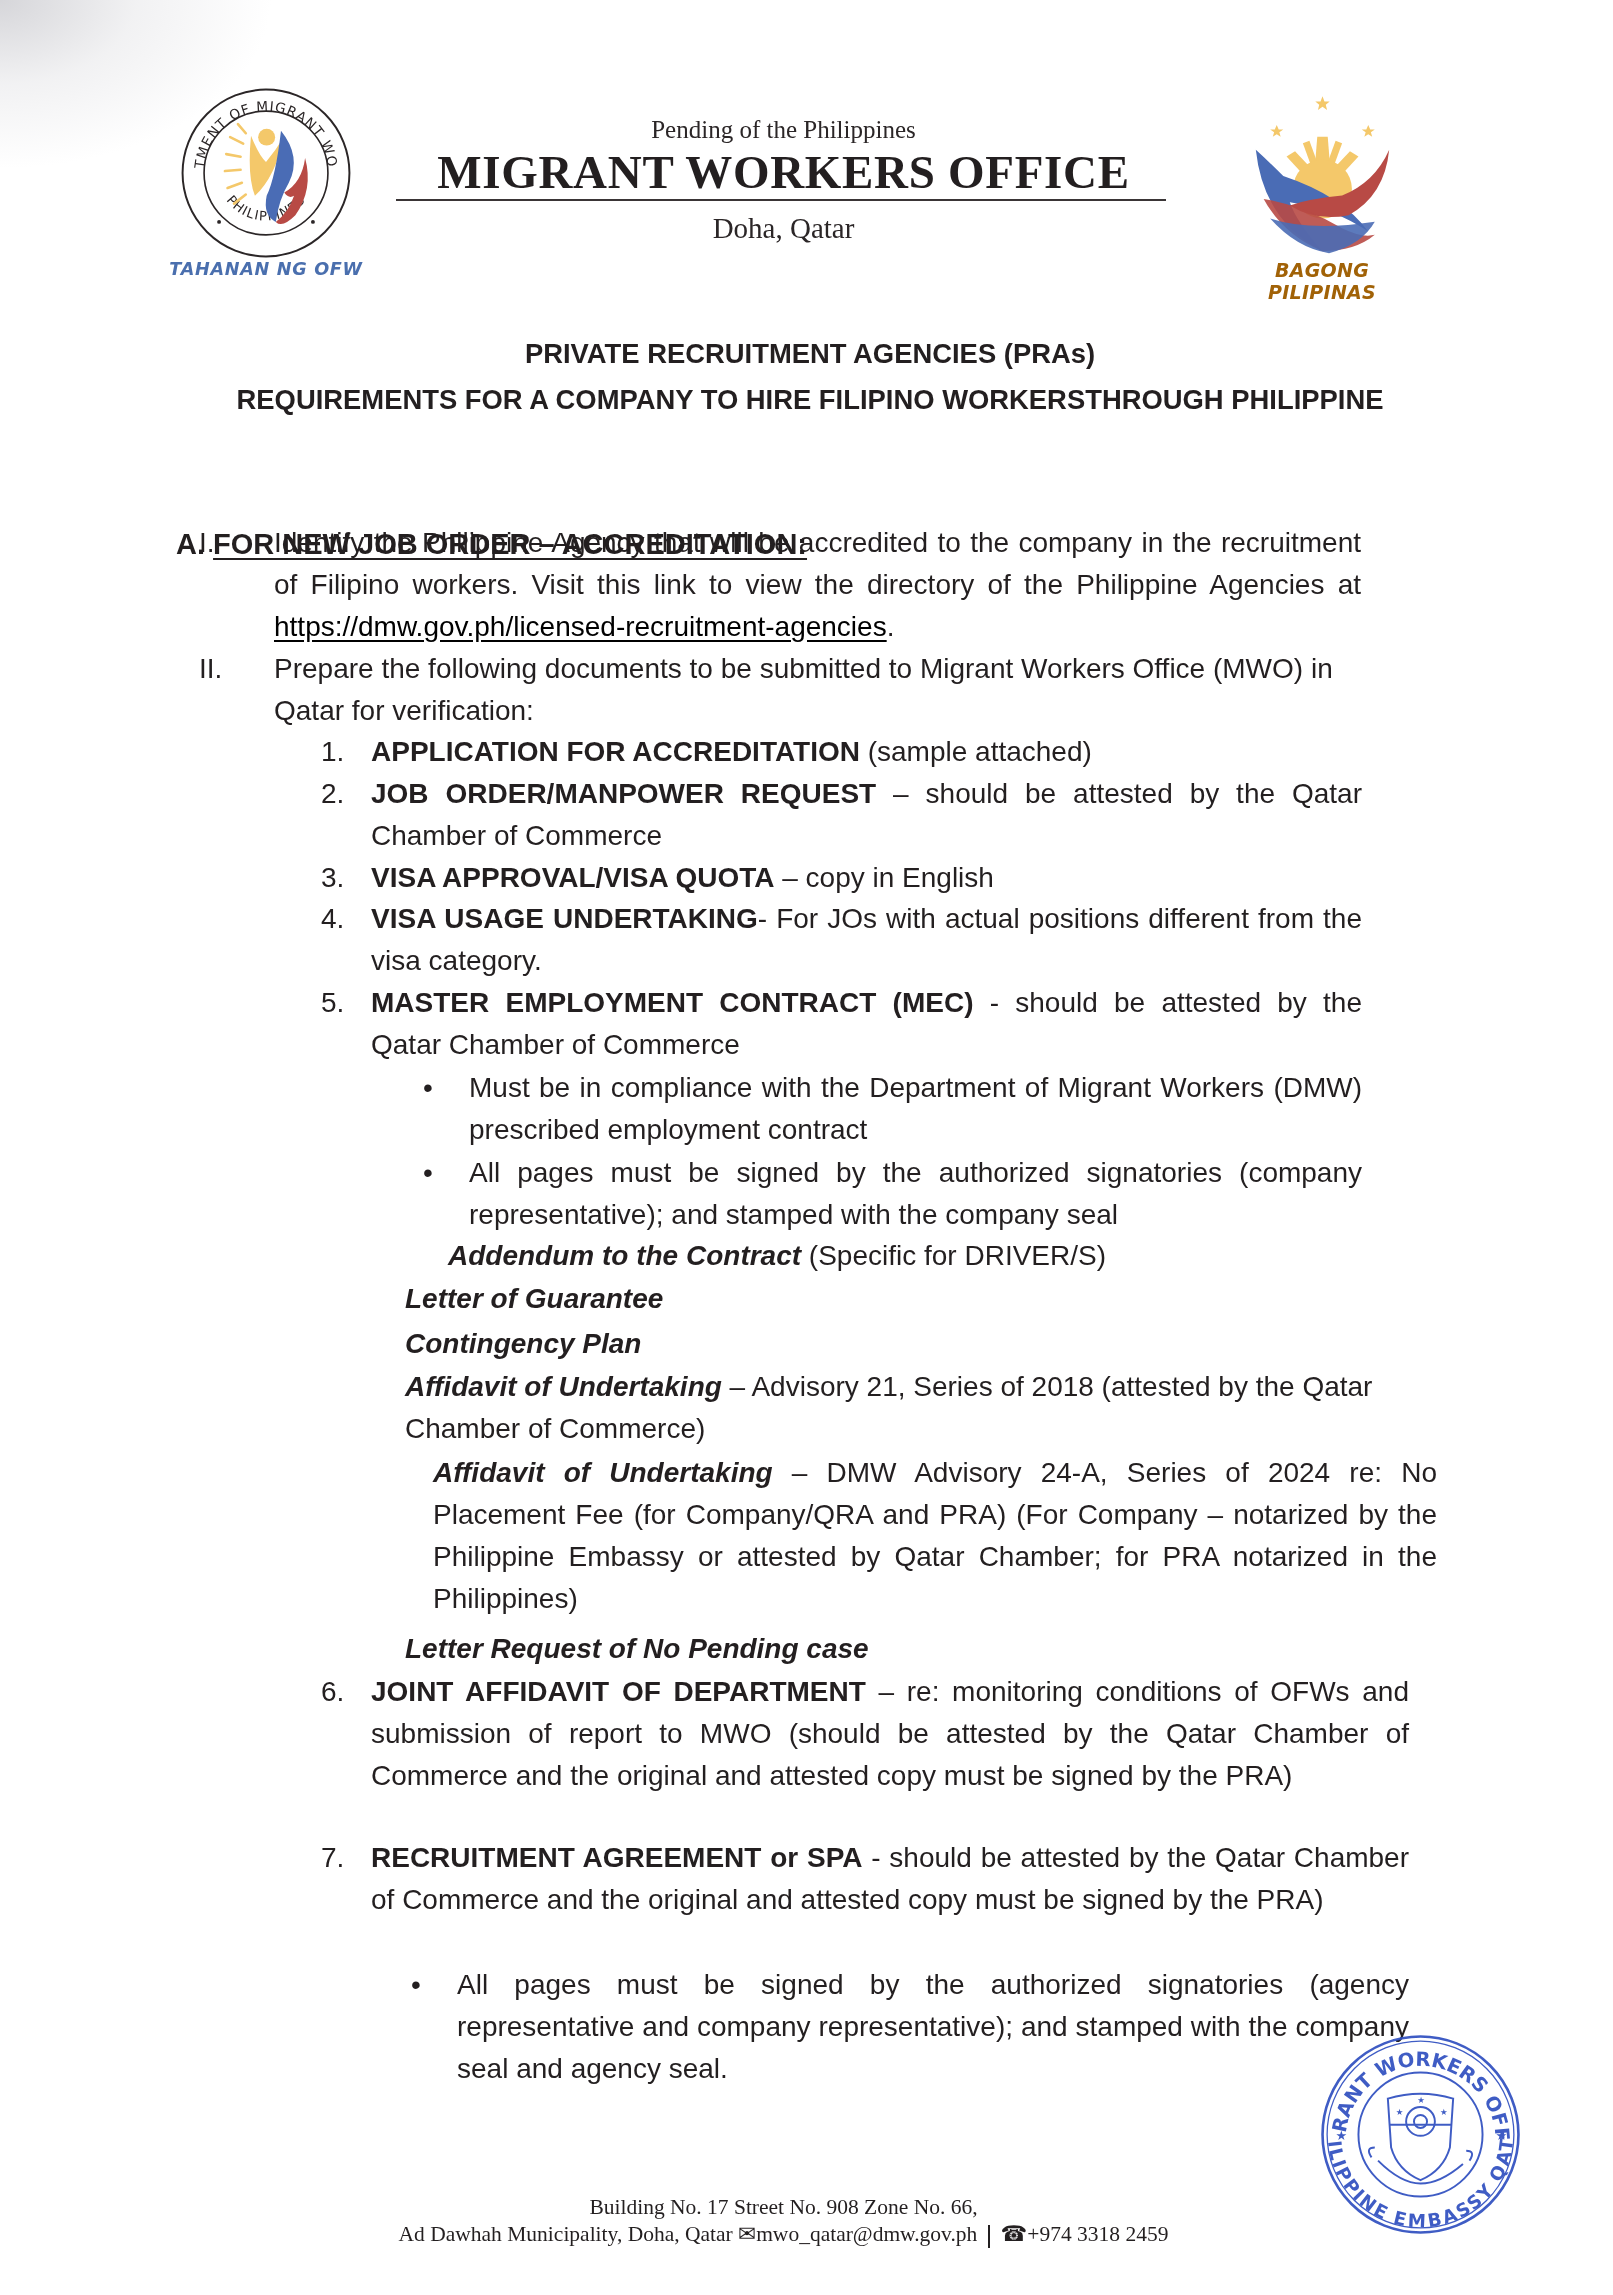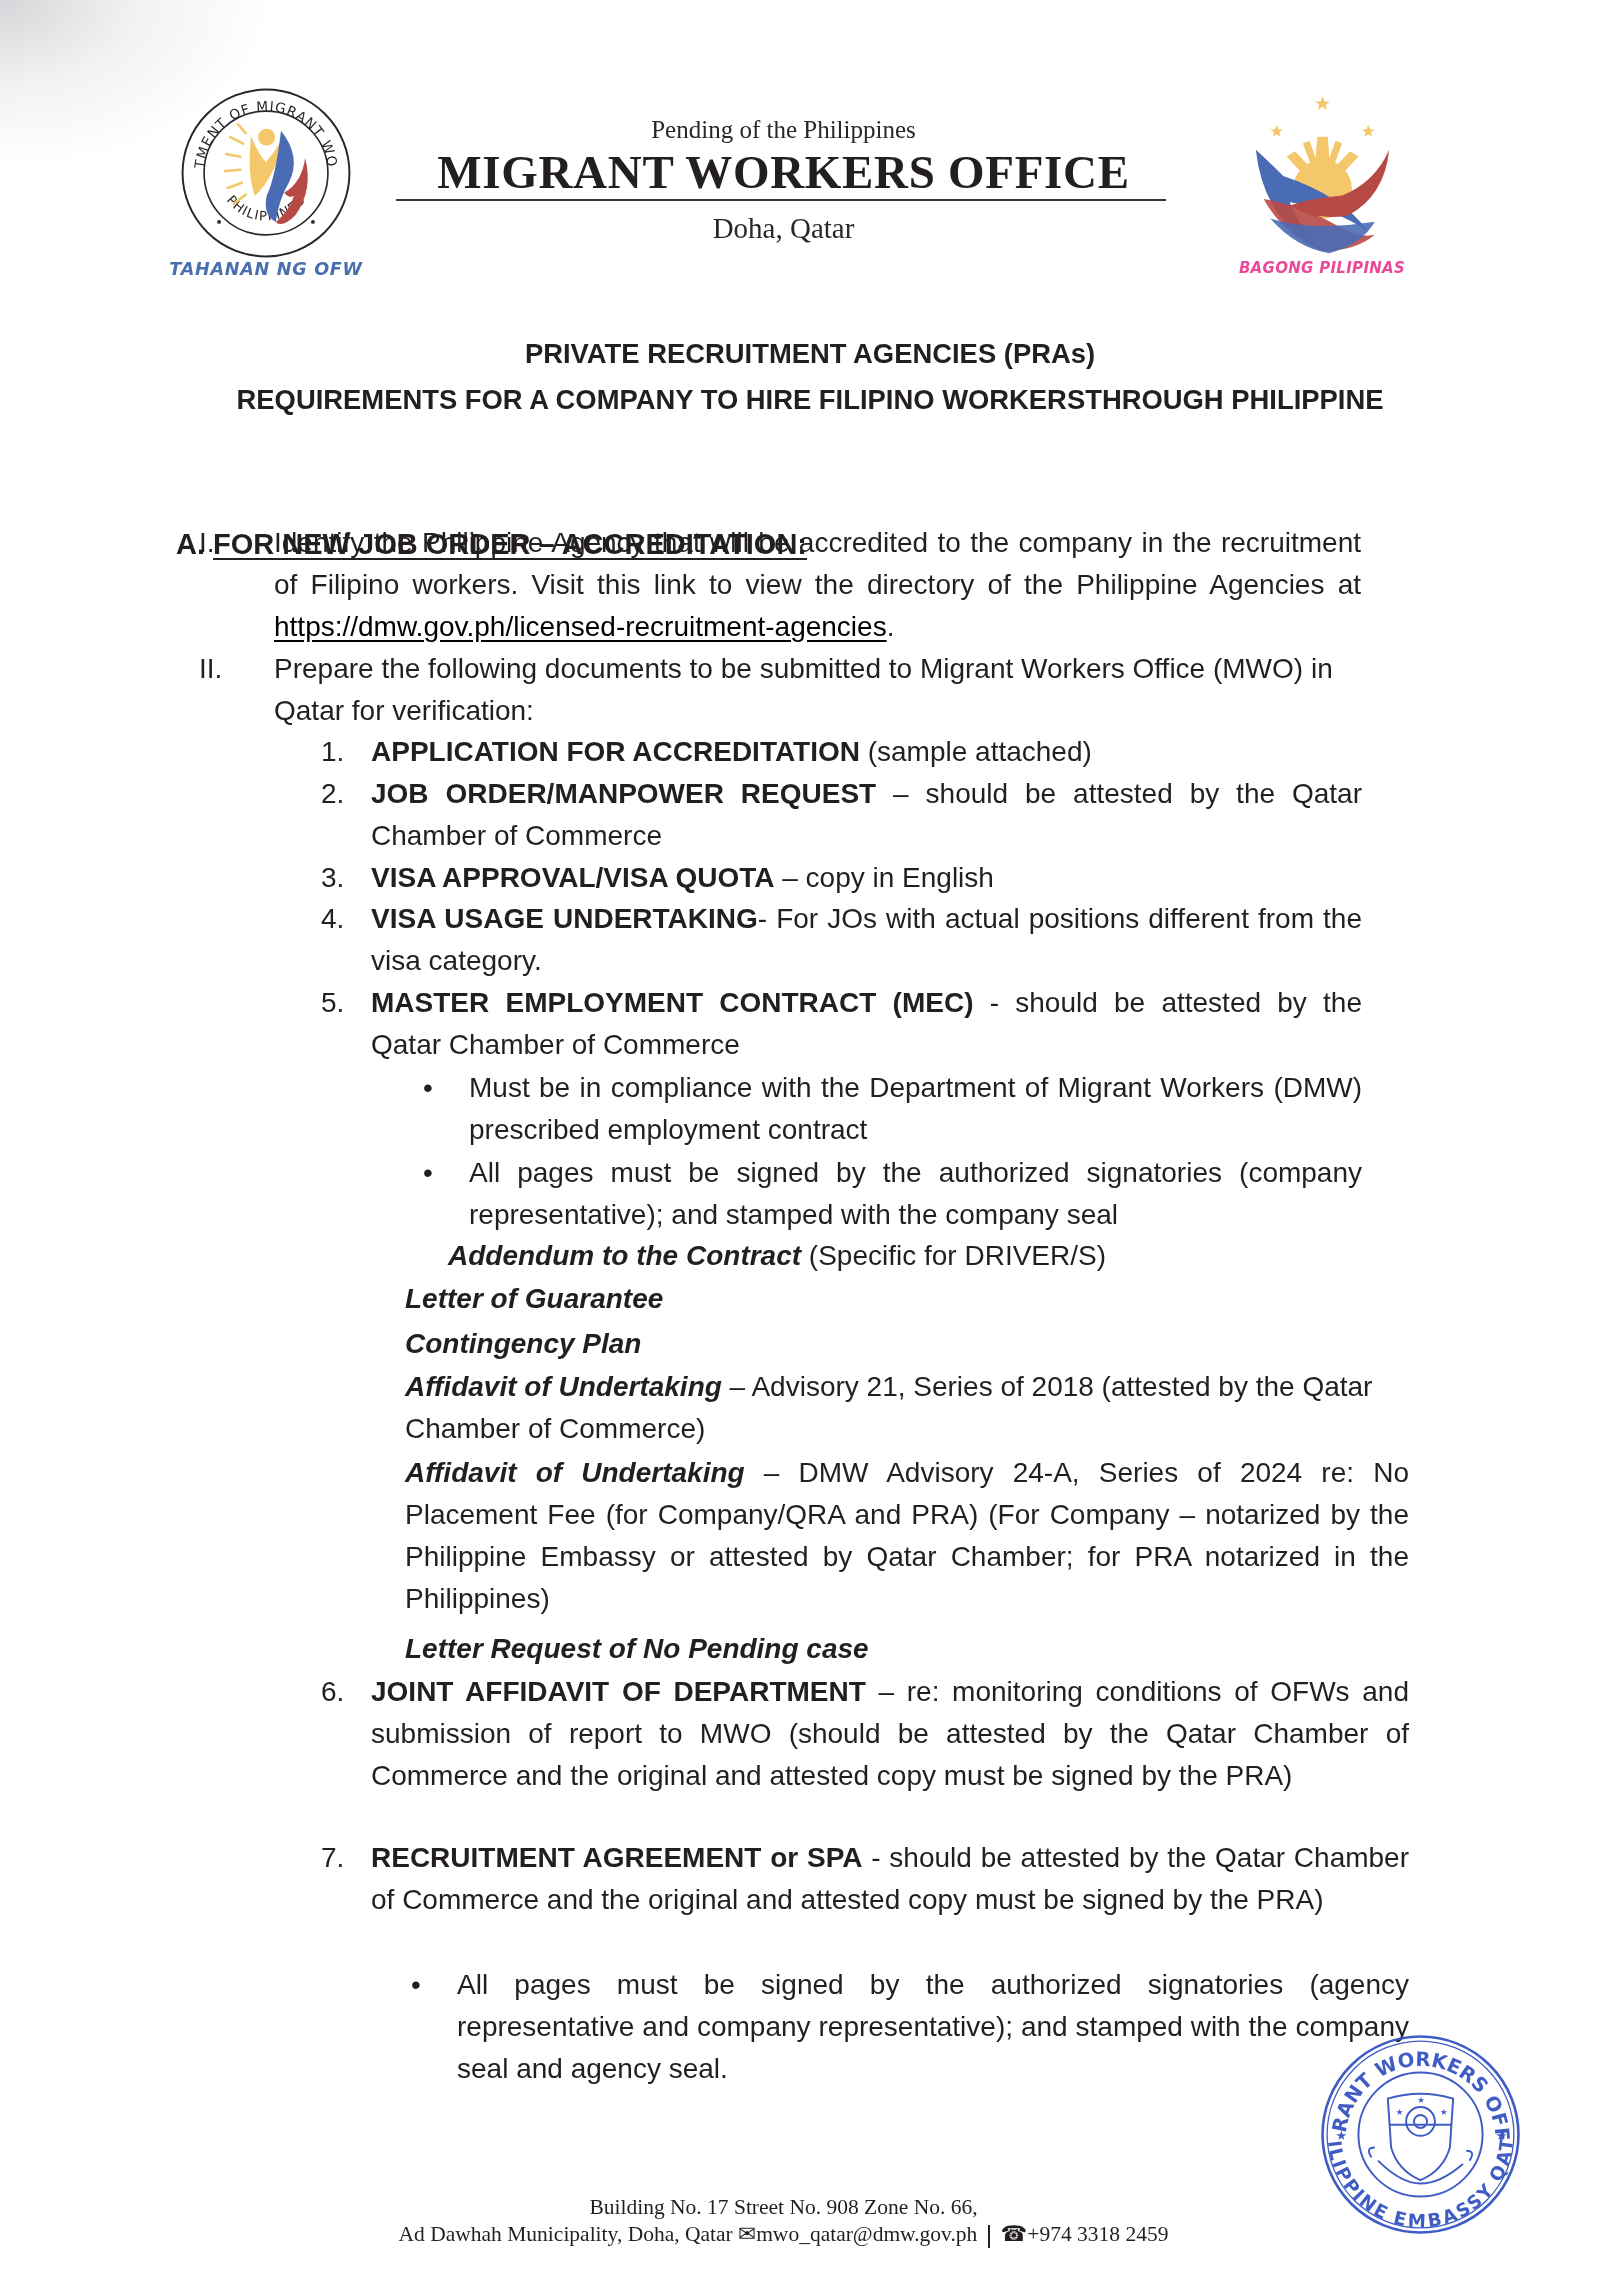--- a/index.html
+++ b/index.html
@@ -19,21 +19,21 @@
   .logo-left { left: 178px; top: 85px; width: 176px; height: 176px; }
   .logo-left-caption {
     left: 168px; top: 259px; width: 196px; text-align: center;
     font-family: "DejaVu Sans", sans-serif; font-weight: bold; font-style: italic;
     font-size: 17.6px; color: #4a6fae; letter-spacing: 0.7px;
   }
   .logo-right { left: 1244px; top: 91px; width: 157px; height: 170px; }
   .logo-right-caption {
     left: 1221px; top: 259px; width: 202px; text-align: center;
     font-family: "DejaVu Sans", sans-serif; font-weight: bold; font-style: italic;
-    font-size: 15px; color: #ec4899; letter-spacing: 0.3px;
+    font-size: 19px; color: #a16207; letter-spacing: 0.3px;
   }
   .hdr-embassy {
     left: 392px; width: 783px; top: 116px; text-align: center;
     font-family: "Liberation Serif", "DejaVu Serif", serif; font-size: 25px; color: #2b2627;
   }
   .hdr-office {
     left: 392px; width: 783px; top: 145px; text-align: center;
     font-family: "Liberation Serif", "DejaVu Serif", serif; font-weight: bold;
     font-size: 47px; color: #231f20; letter-spacing: 0.7px;
   }
@@ -190,21 +190,21 @@
 </div>
 <div class="abs body-text sub-text" style="top:1278px;">
   <i class="bi">Letter of Guarantee</i>
 </div>
 <div class="abs body-text sub-text" style="top:1323px;">
   <i class="bi">Contingency Plan</i>
 </div>
 <div class="abs body-text sub-text" style="top:1366px;">
   <i class="bi">Affidavit of Undertaking</i><span> – Advisory 21, Series of 2018 (attested by the Qatar Chamber of Commerce)</span>
 </div>
-<div class="abs body-text justify sub-text" style="top:1452px;">
+<div class="abs body-text justify sub-text" style="top:1452px;margin-left:28px;">
   <i class="bi">Affidavit of Undertaking</i><span> – DMW Advisory 24-A, Series of 2024 re: No Placement Fee (for Company/QRA and PRA) (For Company – notarized by the Philippine Embassy or attested by Qatar Chamber; for PRA notarized in the Philippines)</span>
 </div>
 <div class="abs body-text sub-text" style="top:1628px;">
   <i class="bi">Letter Request of No Pending case</i>
 </div>
 
 <div class="abs body-text num" style="top:1671px;">6.</div>
 <div class="abs body-text justify num-text-wide" style="top:1671px;">
   <b>JOINT AFFIDAVIT OF DEPARTMENT</b><span> – re: monitoring conditions of OFWs and submission of report to MWO (should be attested by the Qatar Chamber of Commerce and the original and attested copy must be signed by the PRA)</span>
 </div>

